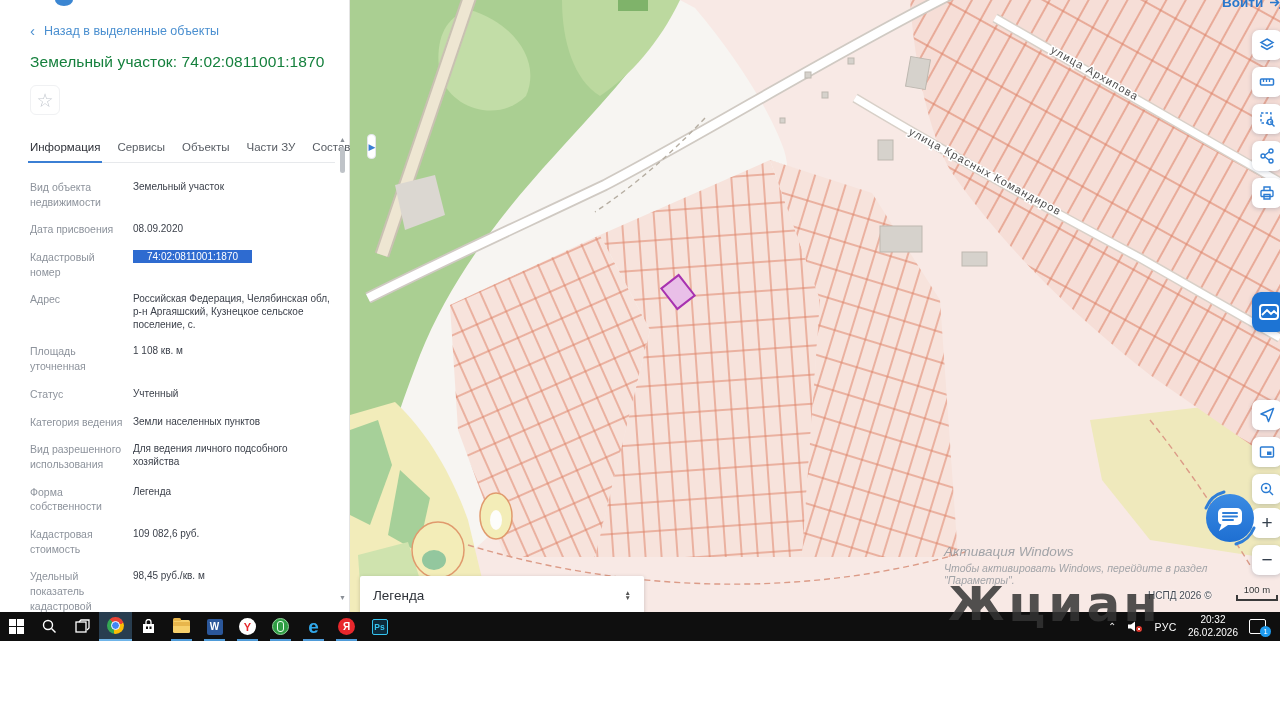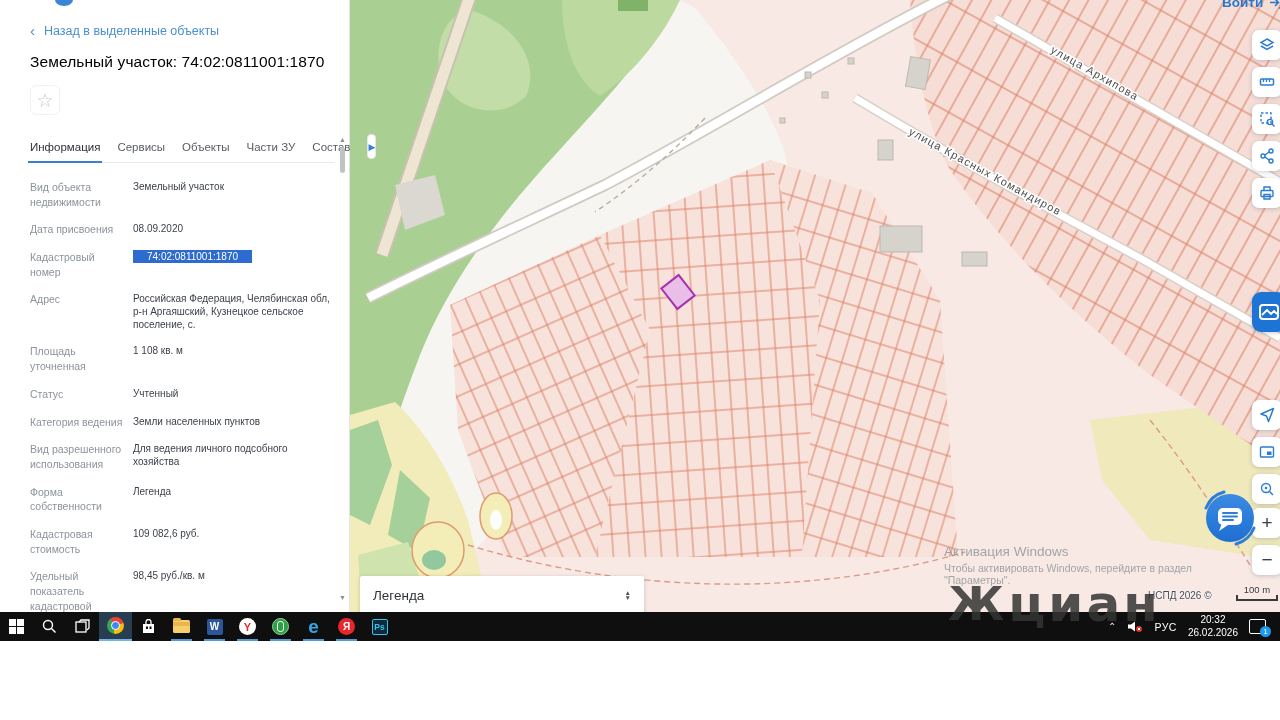--- a/index.html
+++ b/index.html
@@ -7,21 +7,21 @@
          font-family:"Liberation Sans","DejaVu Sans",sans-serif;}
 
   
   .panel{position:absolute;left:0;top:0;width:349px;height:612px;background:#fff;z-index:10;
          border-right:1px solid #e4e4e4;}
   .panel-top-sliver{position:absolute;left:55px;top:-6px;width:18px;height:12px;border-radius:50%;
          background:#3b86d2;}
   .panel-inner{padding:24px 14px 0 30px;}
   .back-link{display:flex;align-items:center;gap:9px;color:#4a8fd0;font-size:12.5px;cursor:pointer;}
   .back-chevron{font-size:15px;line-height:10px;color:#4a8fd0;}
-  .page-title{margin:15px 0 4px;font-size:15.5px;font-weight:500;color:#000000;letter-spacing:.1px;}
+  .page-title{margin:15px 0 4px;font-size:15.5px;font-weight:500;color:#15803d;letter-spacing:.1px;}
   .star-btn{margin-top:14px;width:30px;height:30px;border:1px solid #f0f1f3;border-radius:6px;
         background:#fff;display:flex;align-items:center;justify-content:center;color:#c3c8cf;
         font-size:19px;padding:0;}
   .tabs{margin-top:13px;display:flex;align-items:flex-end;gap:17px;border-bottom:1px solid #e7e9ec;
         padding-bottom:9px;position:relative;}
   .tab{font-size:11.5px;color:#585d64;cursor:pointer;position:relative;white-space:nowrap;}
   .tab.active{color:#2e3138;}
   .tab.active::after{content:"";position:absolute;left:-2px;right:-2px;bottom:-10px;height:2px;
         background:#3b7fd4;}
   .tab-scroll-btn{margin-left:auto;width:23px;height:25px;border:1px solid #e3e6ea;border-radius:4px;
@@ -54,21 +54,21 @@
         border-radius:2px;box-shadow:0 1px 4px rgba(0,0,0,.18);display:flex;align-items:center;
         justify-content:space-between;padding:4px 13px;z-index:22;box-sizing:border-box;}
   .legend-label{font-size:13.5px;color:#2f333a;}
   .legend-chevrons{display:flex;flex-direction:column;line-height:5.5px;font-size:6.5px;color:#555;}
   .attrib{position:absolute;left:798px;top:590px;font-size:10px;color:#454b54;z-index:21;
         text-shadow:0 0 2px #fff,0 0 2px #fff;}
   .scalebar{position:absolute;left:886px;top:584px;width:42px;z-index:21;text-align:center;}
   .scalebar .sc-label{font-size:9.5px;color:#333;text-shadow:0 0 2px #fff;}
   .scalebar .sc-line{height:4px;border-bottom:2px solid #3a3a3a;border-left:2px solid #3a3a3a;
         border-right:2px solid #3a3a3a;margin-top:0px;}
-  .winact{position:absolute;left:594px;top:544px;z-index:20;color:rgba(140,146,153,.8);}
+  .winact{position:absolute;left:594px;top:544px;z-index:20;color:rgba(140,146,153,.8);font-style:italic;}
   .winact .l1{font-size:13.5px;}
   .winact .l2{font-size:10.5px;margin-top:3px;width:310px;}
 
   
   .cian{position:absolute;left:948px;top:580px;z-index:60;display:flex;align-items:flex-start;gap:4px;
         color:rgba(52,52,52,.85);font-weight:700;pointer-events:none;
         font-family:"DejaVu Sans",sans-serif;}
   .cian .mark{font-size:46px;line-height:48px;}
   .cian .txt{font-size:50px;line-height:48px;letter-spacing:3px;}
 

